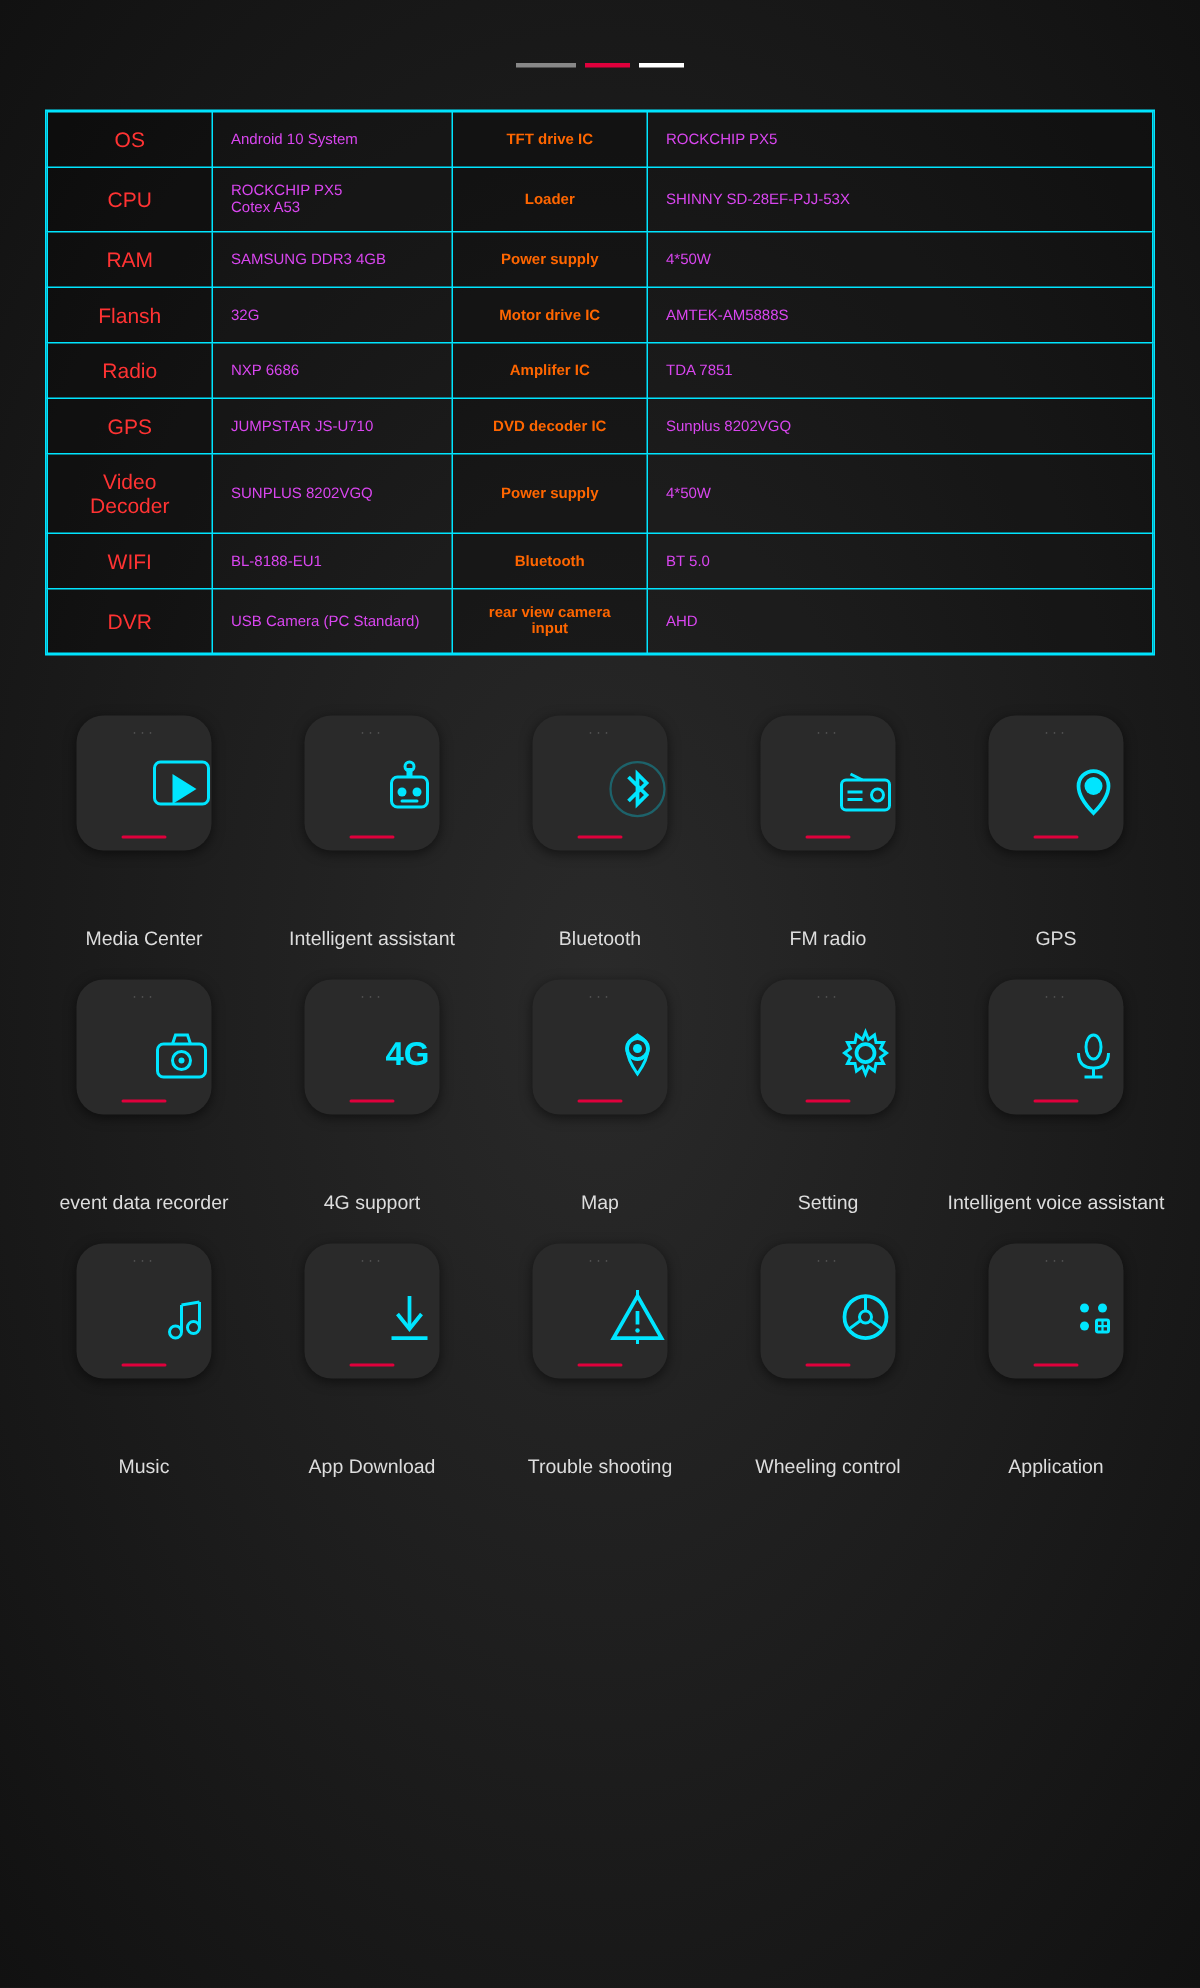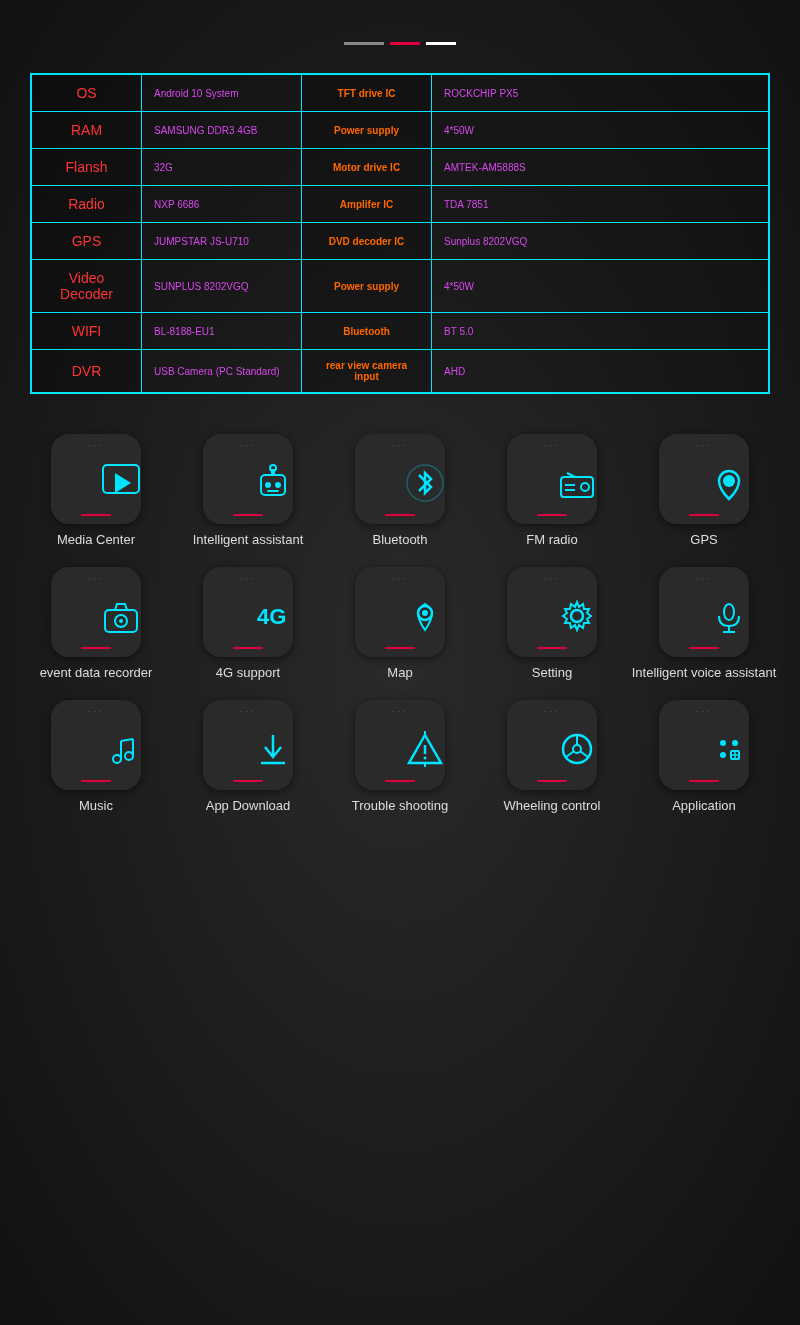--- a/index.html
+++ b/index.html
@@ -84,20 +84,21 @@
       display: flex;
       justify-content: space-around;
       align-items: flex-start;
       margin-bottom: 20px;
     }
     .app-item {
       display: flex;
       flex-direction: column;
       align-items: center;
       width: 130px;
+      gap: 43px;
     }
     .app-icon {
       width: 90px;
       height: 90px;
       background: #2a2a2a;
       border-radius: 18px;
       display: flex;
       align-items: center;
       justify-content: flex-end;
       position: relative;
@@ -151,20 +152,26 @@
 <div class="table-container">
   <table>
     <tbody id="table-body">
         <tr>
     <td class="label-cell">OS</td>
     <td class="value-cell">Android 10 System</td>
     <td class="label-cell-right" style="color:#ff6600">TFT drive IC</td>
     <td class="value-cell-right">ROCKCHIP PX5</td>
   </tr>
         <tr>
+    <td class="label-cell">CPU</td>
+    <td class="value-cell">ROCKCHIP PX5<br>Cotex A53</td>
+    <td class="label-cell-right" style="color:#ff6600">Loader</td>
+    <td class="value-cell-right">SHINNY SD-28EF-PJJ-53X</td>
+  </tr>
+        <tr>
     <td class="label-cell">RAM</td>
     <td class="value-cell">SAMSUNG DDR3  4GB</td>
     <td class="label-cell-right" style="color:#ff6600">Power supply</td>
     <td class="value-cell-right">4*50W</td>
   </tr>
         <tr>
     <td class="label-cell">Flansh</td>
     <td class="value-cell">32G</td>
     <td class="label-cell-right" style="color:#ff6600">Motor drive IC</td>
     <td class="value-cell-right">AMTEK-AM5888S</td>

